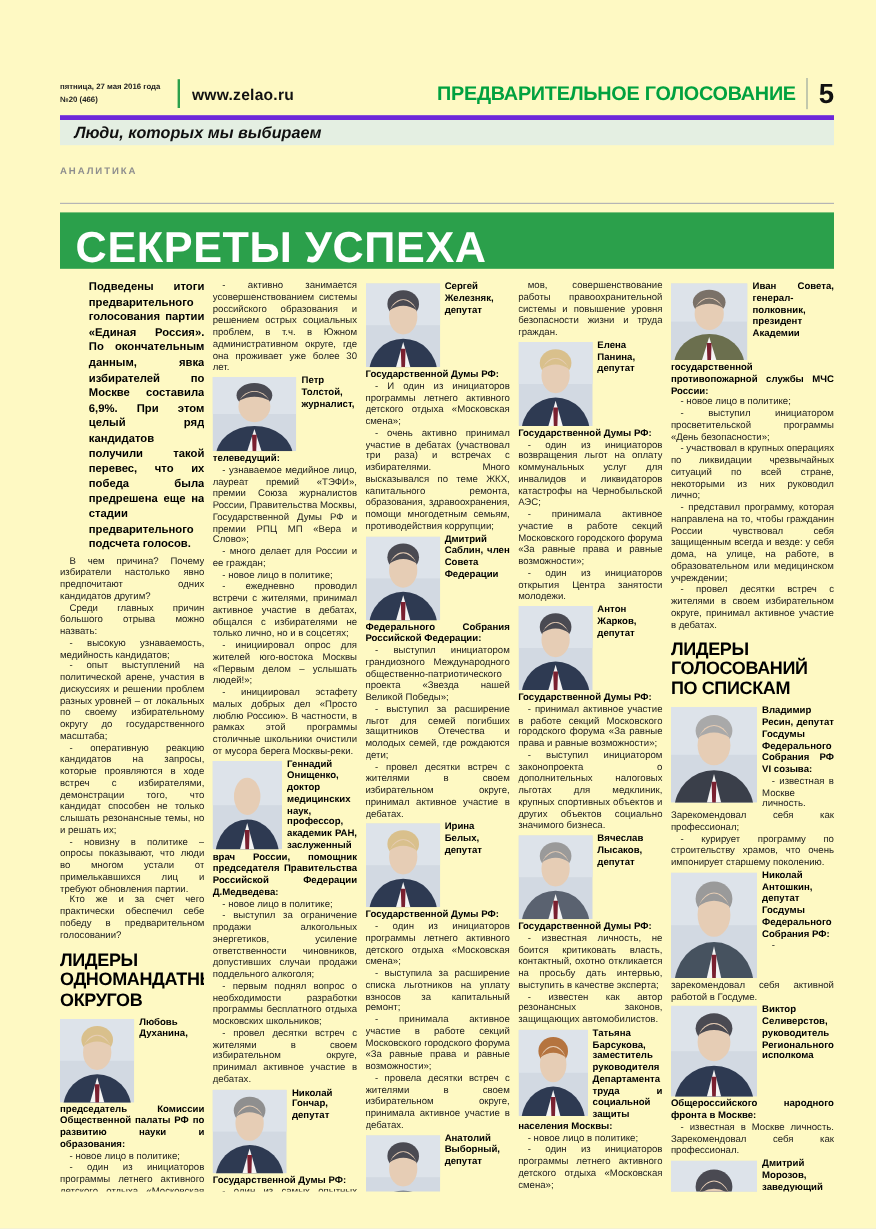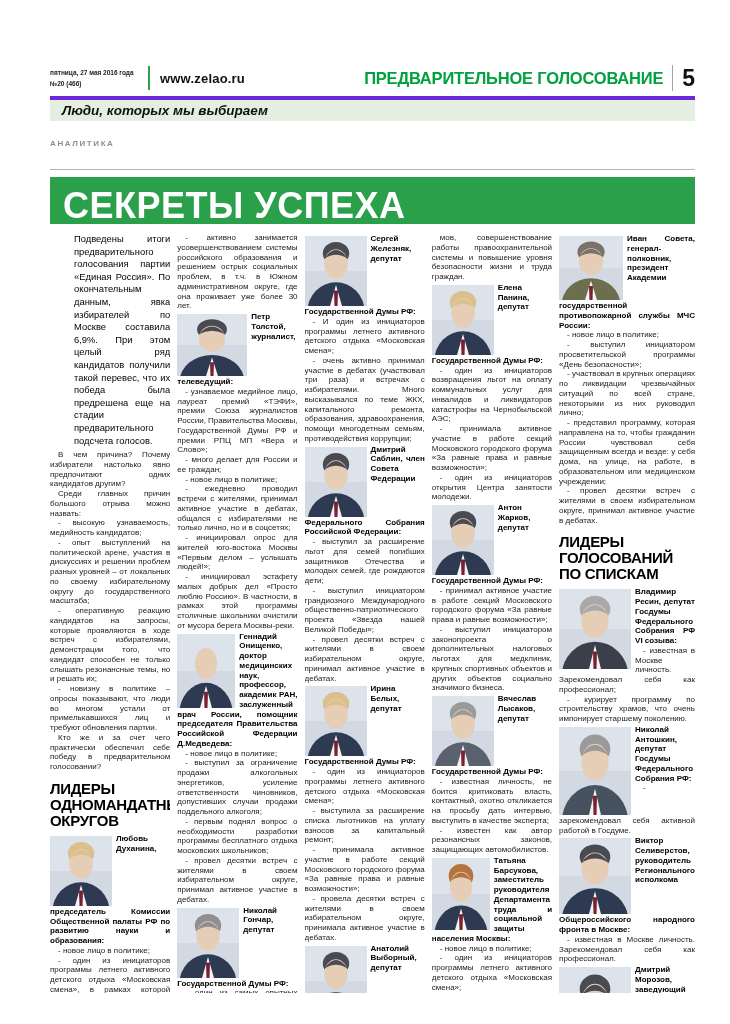--- a/index.html
+++ b/index.html
@@ -1,18 +1,18 @@
 <!DOCTYPE html>
 <html lang="ru"><head>
 <meta charset="utf-8">
 <style>
   * { box-sizing: border-box; margin: 0; padding: 0; }
   html,body { background:#e8e8e8; }
   .page {
-    position: relative; width: 730px; height: 1024px; background: #ffffff;
+    position: relative; width: 730px; height: 1024px; background: #fef9c3;
     margin: 0 auto; font-family: "Liberation Sans", "DejaVu Sans", sans-serif;
     color: #1a1a1a; overflow: hidden;
   }
   .content { position: absolute; left: 50px; top: 62px; width: 645px; }
 
   
   .masthead { display: flex; align-items: center; height: 32px; }
   .issue-info { font-size: 6.5px; font-weight: bold; color: #222; line-height: 1.7; width: 96px; }
   .v-divider-green { width: 2px; height: 24px; background: #2ba04b; margin: 0 10px 0 2px; }
   .site-url { font-size: 13px; font-weight: bold; color: #111; letter-spacing: .2px; }
@@ -34,21 +34,21 @@
     margin-top: 7px; height: 47px; background: #2ba04b; display: flex; align-items: flex-end;
     padding-left: 13px;
   }
   .banner-title { color:#fff; font-size: 36px; font-weight: 800; letter-spacing: .5px; line-height: 1; }
 
   
   .article { margin-top: 9px; display: flex; gap: 7px; height: 760px; overflow: hidden; }
   .article-column { flex: 1 1 0; overflow: hidden; font-size: 8px; line-height: 1.22; text-align: justify; }
   .article-column.wide { flex: 1.13 1 0; }
   .article-column p { text-indent: 8px; }
-  p.lead { font-weight: normal; font-size: 9.4px; line-height: 1.34; padding-left: 24px; text-indent: 0; margin-bottom: 3px; color:#000; }
+  p.lead { font-weight: bold; font-size: 9.4px; line-height: 1.34; padding-left: 24px; text-indent: 0; margin-bottom: 3px; color:#000; }
   h2.col-heading { font-size: 15px; line-height: 1.07; font-weight: 800; letter-spacing: -.3px; color: #000; margin: 9px 0 5px; text-align: left; }
   .person { margin-top: 1px; }
   .person::after { content:""; display:block; clear:both; }
   p.person-name { font-weight: bold; text-indent: 0; color:#000; }
   .photo { float: left; margin: 2px 4px 1px 0; overflow: hidden; }
   .photo svg { display:block; }
 </style>
 </head>
 <body>
 
@@ -191,22 +191,22 @@
                 <rect width="62" height="35" fill="#dde3ea"></rect>
                 <ellipse cx="31" cy="75.60000000000001" rx="28.52" ry="29.4" fill="#2e3a52"></ellipse>
                 <polygon points="25,70 37,70 31,49" fill="#f4f4f4"></polygon>
                 <polygon points="29,54.6 33,54.6 32.5,70 29.5,70" fill="#7a2030"></polygon>
                 <ellipse cx="31" cy="17.416" rx="13.1936" ry="11.466" fill="#4a4a52"></ellipse>
                 <ellipse cx="31" cy="28" rx="11.78" ry="14.7" fill="#e6cdb5"></ellipse>
                 <path d="M 19.22 22.855 Q 31 5.215 42.78 22.855 Q 31 14.77 19.22 22.855 Z" fill="#4a4a52"></path>
               </svg>
             </div>
             <p class="person-name">Дмитрий Саблин, член Совета Федерации Федерального Собрания Российской Федерации:</p>
+            <p>- выступил инициатором грандиозного Международного общественно-патриотического проекта «Звезда нашей Великой Победы»;</p>
             <p>- выступил за расширение льгот для семей погибших защитников Отечества и молодых семей, где рождаются дети;</p>
-            <p>- выступил инициатором грандиозного Международного общественно-патриотического проекта «Звезда нашей Великой Победы»;</p>
             <p>- провел десятки встреч с жителями в своем избирательном округе, принимал активное участие в дебатах.</p>
           </div>
           <div class="person">
             <div class="photo">
               <svg width="62" height="70" viewBox="0 0 62 70" xmlns="http://www.w3.org/2000/svg">
                 <rect width="62" height="70" fill="#d2d9e2"></rect>
                 <rect width="62" height="35" fill="#dde3ea"></rect>
                 <ellipse cx="31" cy="75.60000000000001" rx="28.52" ry="29.4" fill="#2e3a52"></ellipse>
                 <polygon points="25,70 37,70 31,49" fill="#f4f4f4"></polygon>
                 <polygon points="29,54.6 33,54.6 32.5,70 29.5,70" fill="#7a2030"></polygon>

